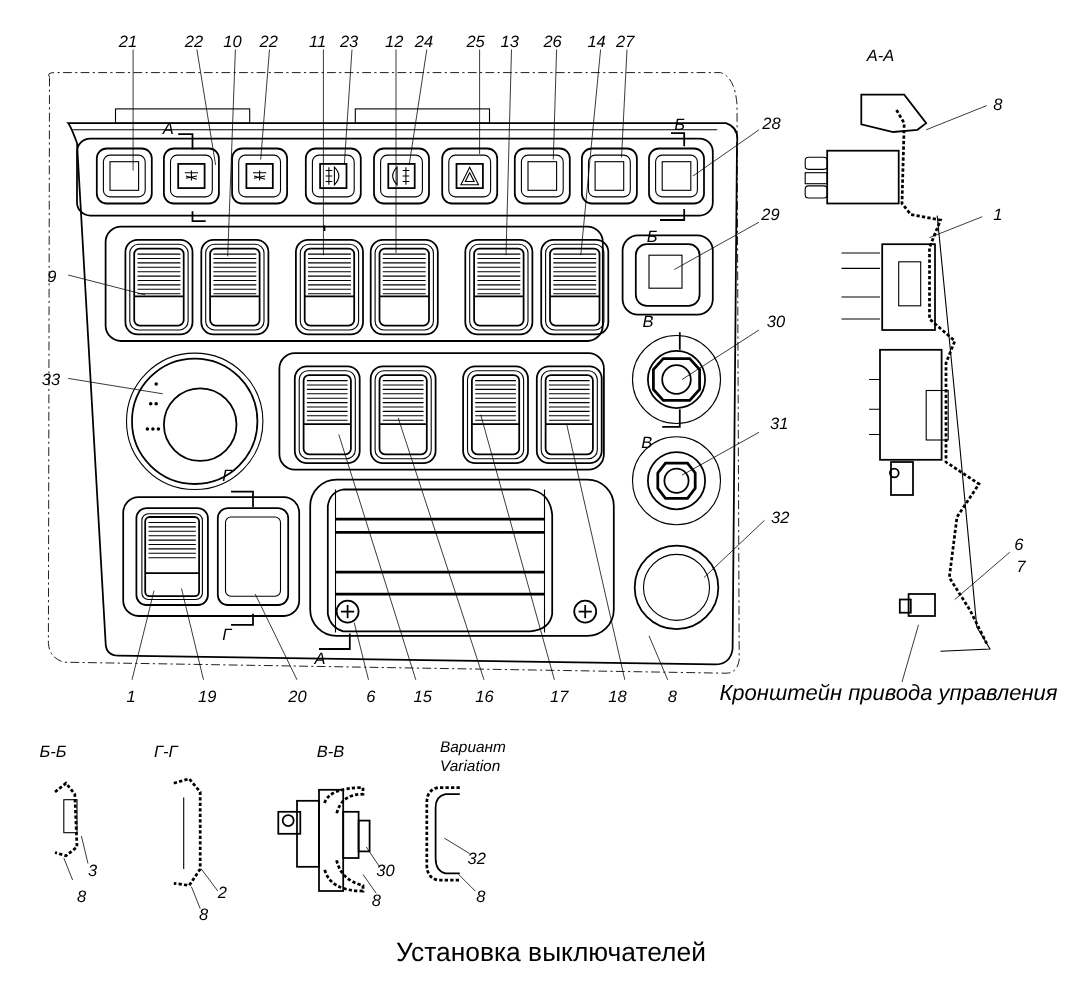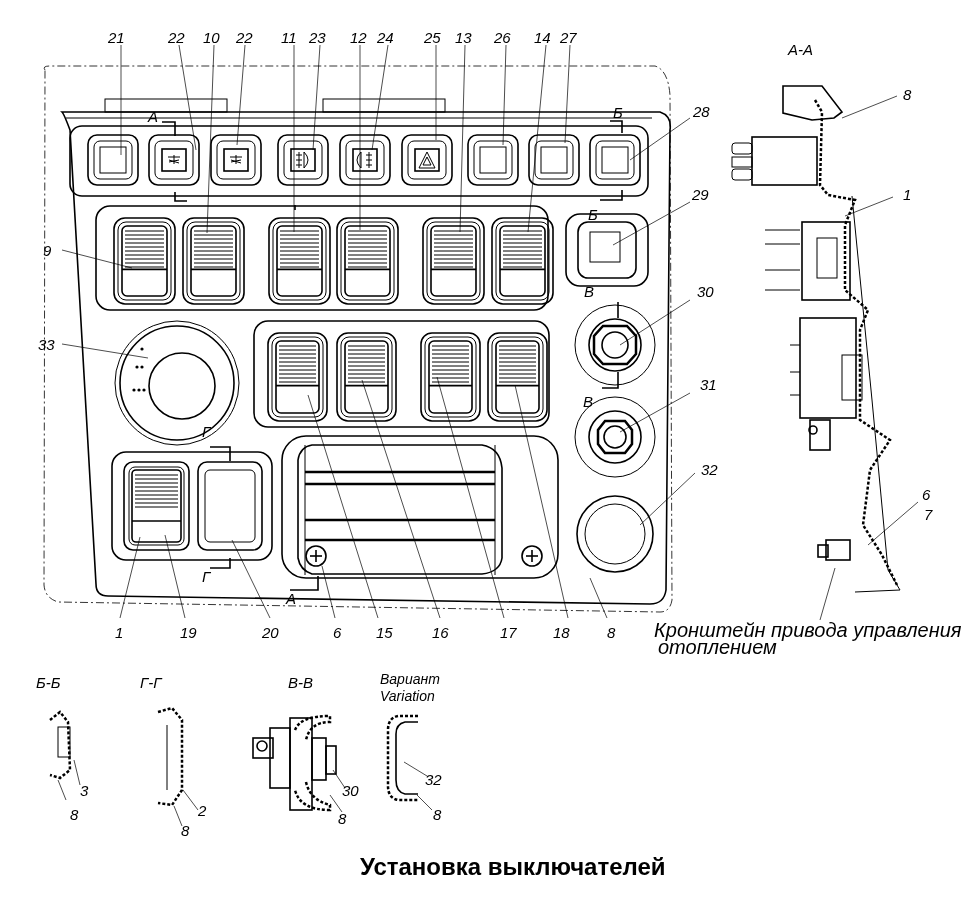--- a/index.html
+++ b/index.html
@@ -7,22 +7,22 @@
   svg#diagram{position:absolute;left:0;top:0;}
   .lbl{font-family:"Liberation Sans",sans-serif;font-style:italic;font-size:15px;fill:#000;}
   .lbl-sec{font-family:"Liberation Sans",sans-serif;font-style:italic;font-size:15px;fill:#000;}
   .ln{stroke:#000;fill:none;stroke-width:1.6;}
   .thin{stroke:#000;fill:none;stroke-width:1;}
   .dash{stroke:#000;fill:none;stroke-width:0.8;stroke-dasharray:8 3 2 3;}
   .lead{stroke:#000;stroke-width:0.7;fill:none;}
   .thick{stroke:#000;fill:none;stroke-width:2.5;}
   .hatch{stroke:#000;stroke-width:1;}
   .caption{position:absolute;font-style:italic;font-size:20px;line-height:17px;left:654px;top:622px;}
-  .title{position:absolute;left:360px;top:853px;font-weight:bold;font-size:24px;text-align:right;}
-  .variant{position:absolute;left:380px;top:671px;font-style:italic;font-size:14px;line-height:17px;}
+  .title{position:absolute;left:360px;top:853px;font-weight:normal;font-size:24px;text-align:right;}
+  .variant{position:absolute;left:400px;top:671px;font-style:italic;font-size:14px;line-height:17px;}
 </style>
 </head>
 <body>
 
 <svg id="diagram" width="978" height="904" viewBox="0 0 978 904">
 
   <g>
 
     <path class="dash" d="M45 70 Q42 66 50 66 L655 66 Q668 70 670 95 L672 600 Q670 612 660 612 L58 602 Q45 598 44 585 Z"></path>
 
@@ -529,16 +529,15 @@
   <text class="lbl" x="433" y="820">8</text>
 </svg>
 
 <div class="variant">
   <div>Вариант</div>
   <div>Variation</div>
 </div>
 
 <div class="caption">
   <div>Кронштейн привода управления</div>
-  <div style="padding-left:4px">отоплением</div>
 </div>
 
 <div class="title">Установка выключателей</div>
 
 </body></html>

